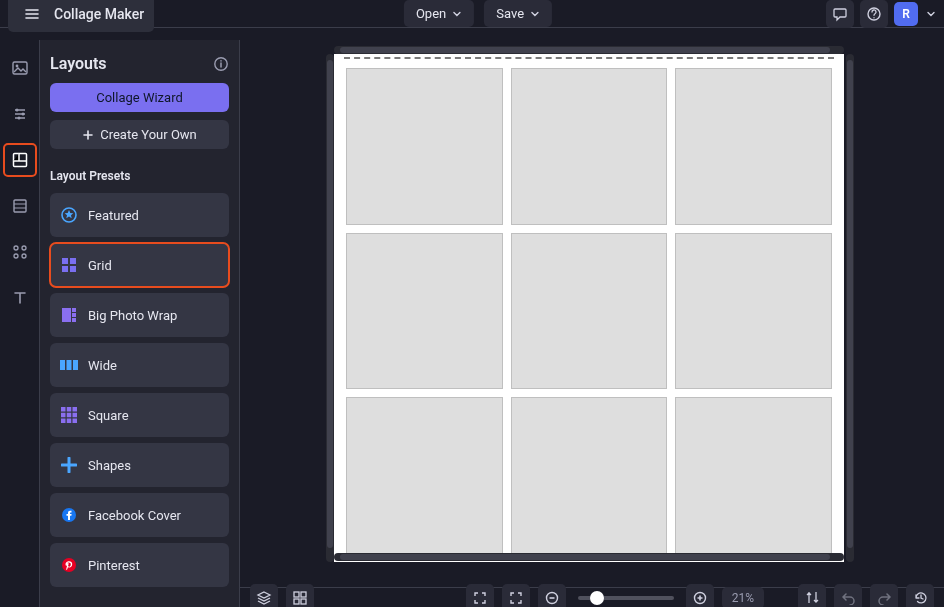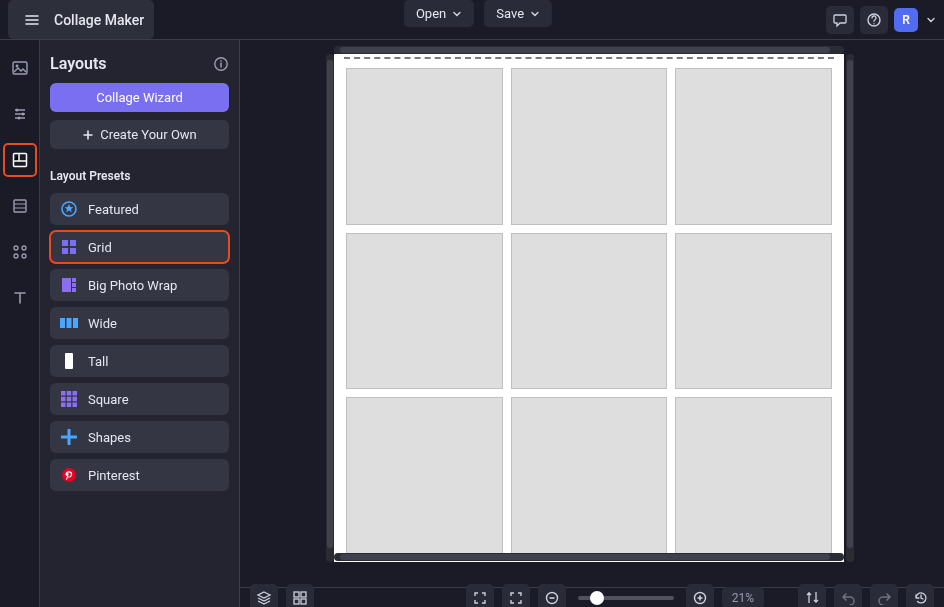--- a/index.html
+++ b/index.html
@@ -23,43 +23,43 @@
     width:944px;height:607px;
     background:var(--bg);
     font-family:-apple-system,BlinkMacSystemFont,"Segoe UI",Roboto,Arial,sans-serif;
     color:var(--text);
     font-size:13px;
     overflow:hidden;
     position:relative;
   }
   
   .topbar{
-    height:40px; display:flex; padding:0 8px;
+    height:28px; display:flex; align-items:center; padding:0 8px;
     border-bottom:1px solid var(--border);
   }
   .ham{width:28px;height:28px;display:flex;align-items:center;justify-content:center;border-radius:4px;background:var(--bg3);margin-right:8px;}
   .title{font-weight:500;font-size:14px;}
   .title-wrap{display:flex;align-items:center;background:var(--bg3);border-radius:5px;padding:4px 10px;}
   .top-center{position:absolute;left:50%;transform:translateX(-50%);display:flex;gap:10px;padding-left:12px;}
   .tbtn{display:flex;align-items:center;gap:6px;background:var(--panel);padding:6px 12px;border-radius:5px;font-size:13px;cursor:pointer;}
   .top-right{margin-left:auto;display:flex;align-items:center;gap:6px;}
   .ribtn{width:28px;height:28px;display:flex;align-items:center;justify-content:center;background:var(--panel);border-radius:5px;}
   .avatar{width:24px;height:24px;border-radius:5px;background:#516cf0;display:flex;align-items:center;justify-content:center;font-weight:600;font-size:12px;color:#fff;}
   
   .rail{position:absolute;left:0;top:40px;bottom:0;width:40px;background:var(--bg);border-right:1px solid var(--border);display:flex;flex-direction:column;align-items:center;padding-top:12px;gap:14px;}
   .railbtn{width:32px;height:32px;display:flex;align-items:center;justify-content:center;border-radius:4px;color:var(--muted);}
   .railbtn.active{outline:2px solid var(--orange);outline-offset:-1px;color:#fff;}
   
   .side{position:absolute;left:40px;top:40px;bottom:0;width:200px;background:var(--bg2);border-right:1px solid var(--border);padding:14px 10px;overflow:auto;}
   .side h2{font-size:16px;font-weight:600;margin:0 0 10px 0;display:flex;align-items:center;justify-content:space-between;}
   .info{color:var(--muted);}
-  .wizard{background:var(--accent);color:#ffffff;text-align:center;padding:7px 0;border-radius:6px;font-size:13px;margin-bottom:8px;cursor:pointer;}
+  .wizard{background:var(--accent);color:#0f172a;text-align:center;padding:7px 0;border-radius:6px;font-size:13px;margin-bottom:8px;cursor:pointer;}
   .create{background:var(--panel2);text-align:center;padding:7px 0;border-radius:6px;font-size:13px;display:flex;align-items:center;justify-content:center;gap:6px;margin-bottom:20px;cursor:pointer;}
   .side h3{font-size:12px;font-weight:600;margin:0 0 10px 0;}
-  .preset{display:flex;align-items:center;gap:10px;background:var(--panel2);border-radius:6px;padding:7px 10px;margin-bottom:6px;cursor:pointer;font-size:13px;}
+  .preset{display:flex;align-items:center;gap:10px;background:var(--panel2);border-radius:6px;padding:13px 10px;margin-bottom:6px;cursor:pointer;font-size:13px;}
   .preset.selected{outline:2px solid var(--orange);outline-offset:-1px;}
   .picon{width:18px;height:18px;display:flex;align-items:center;justify-content:center;flex:0 0 18px;}
   
   .stage{position:absolute;left:240px;right:0;top:40px;bottom:36px;background:var(--bg);}
   .canvas-wrap{position:absolute;left:94px;top:14px;width:510px;height:508px;}
   .scroll-h{position:absolute;top:6px;left:94px;width:510px;height:8px;background:#2a2b33;border-radius:4px;}
   .scroll-h::after{content:"";position:absolute;left:6px;right:14px;top:1px;height:6px;background:#40414d;border-radius:3px;}
   .scroll-h2{position:absolute;bottom:10px;left:94px;width:510px;height:8px;background:#2a2b33;border-radius:4px;}
   .scroll-h2::after{content:"";position:absolute;left:6px;right:14px;top:1px;height:6px;background:#40414d;border-radius:3px;}
   .scroll-v{position:absolute;top:14px;left:86px;width:8px;height:508px;background:#2a2b33;border-radius:4px;}
@@ -226,28 +226,20 @@
       <svg width="18" height="10" viewBox="0 0 18 10">
           <rect x="0" y="0" width="5" height="10" fill="#4aa6ff"></rect>
           <rect x="6.5" y="0" width="5" height="10" fill="#4aa6ff"></rect>
           <rect x="13" y="0" width="5" height="10" fill="#4aa6ff"></rect>
         </svg>
     </span>
     <span>Wide</span>
   </div>
   <div class="preset">
     <span class="picon">
-      <svg width="8" height="16" viewBox="0 0 8 16">
-          <rect x="0" y="0" width="8" height="16" rx="1" fill="#ffffff"></rect>
-        </svg>
-    </span>
-    <span>Tall</span>
-  </div>
-  <div class="preset">
-    <span class="picon">
       <svg width="16" height="16" viewBox="0 0 16 16">
           <rect x="0" y="0" width="4.5" height="4.5" fill="#8a6ff0"></rect>
           <rect x="5.75" y="0" width="4.5" height="4.5" fill="#8a6ff0"></rect>
           <rect x="11.5" y="0" width="4.5" height="4.5" fill="#8a6ff0"></rect>
           <rect x="0" y="5.75" width="4.5" height="4.5" fill="#8a6ff0"></rect>
           <rect x="5.75" y="5.75" width="4.5" height="4.5" fill="#8a6ff0"></rect>
           <rect x="11.5" y="5.75" width="4.5" height="4.5" fill="#8a6ff0"></rect>
           <rect x="0" y="11.5" width="4.5" height="4.5" fill="#8a6ff0"></rect>
           <rect x="5.75" y="11.5" width="4.5" height="4.5" fill="#8a6ff0"></rect>
           <rect x="11.5" y="11.5" width="4.5" height="4.5" fill="#8a6ff0"></rect>
@@ -259,20 +251,29 @@
     <span class="picon">
       <svg width="16" height="16" viewBox="0 0 16 16">
           <path d="M8 1v14M1 8h14" stroke="#4aa6ff" stroke-width="3" stroke-linecap="round"></path>
         </svg>
     </span>
     <span>Shapes</span>
   </div>
   <div class="preset">
     <span class="picon">
       <svg width="16" height="16" viewBox="0 0 16 16">
+          <circle cx="8" cy="8" r="7" fill="#1877f2"></circle>
+          <path d="M9 5.5h1.5V3.8H9c-1.2 0-2 .8-2 2V7H5.5v1.8H7V13h2V8.8h1.4L10.6 7H9V6c0-.3.2-.5.5-.5z" fill="#fff"></path>
+        </svg>
+    </span>
+    <span>Facebook Cover</span>
+  </div>
+  <div class="preset">
+    <span class="picon">
+      <svg width="16" height="16" viewBox="0 0 16 16">
           <circle cx="8" cy="8" r="7" fill="#e60023"></circle>
           <path d="M7.3 4.2c-1.8.3-3 1.7-2.8 3.4.1.9.6 1.4 1.2 1.2.2-.1.3-.8.2-1.1-.3-1 .4-2 1.6-2.2 1.3-.2 2.3.6 2.3 1.8 0 1.3-.7 2.4-1.7 2.4-.6 0-1-.5-.9-1.1l.4-1.6c.1-.5-.1-.9-.6-.9-.6 0-1.1.6-1.1 1.4 0 .5.2.9.2.9l-.8 3.3c-.1.5-.1 1 0 1.4.9-.3 1.2-1.3 1.4-2l.3-1.1c.2.3.7.6 1.3.6 1.7 0 2.9-1.6 2.9-3.6 0-1.8-1.5-3.2-3.9-2.8z" fill="#fff"></path>
         </svg>
     </span>
     <span>Pinterest</span>
   </div>
 </div>
 
 <div class="stage">
   <div class="scroll-h"></div>

